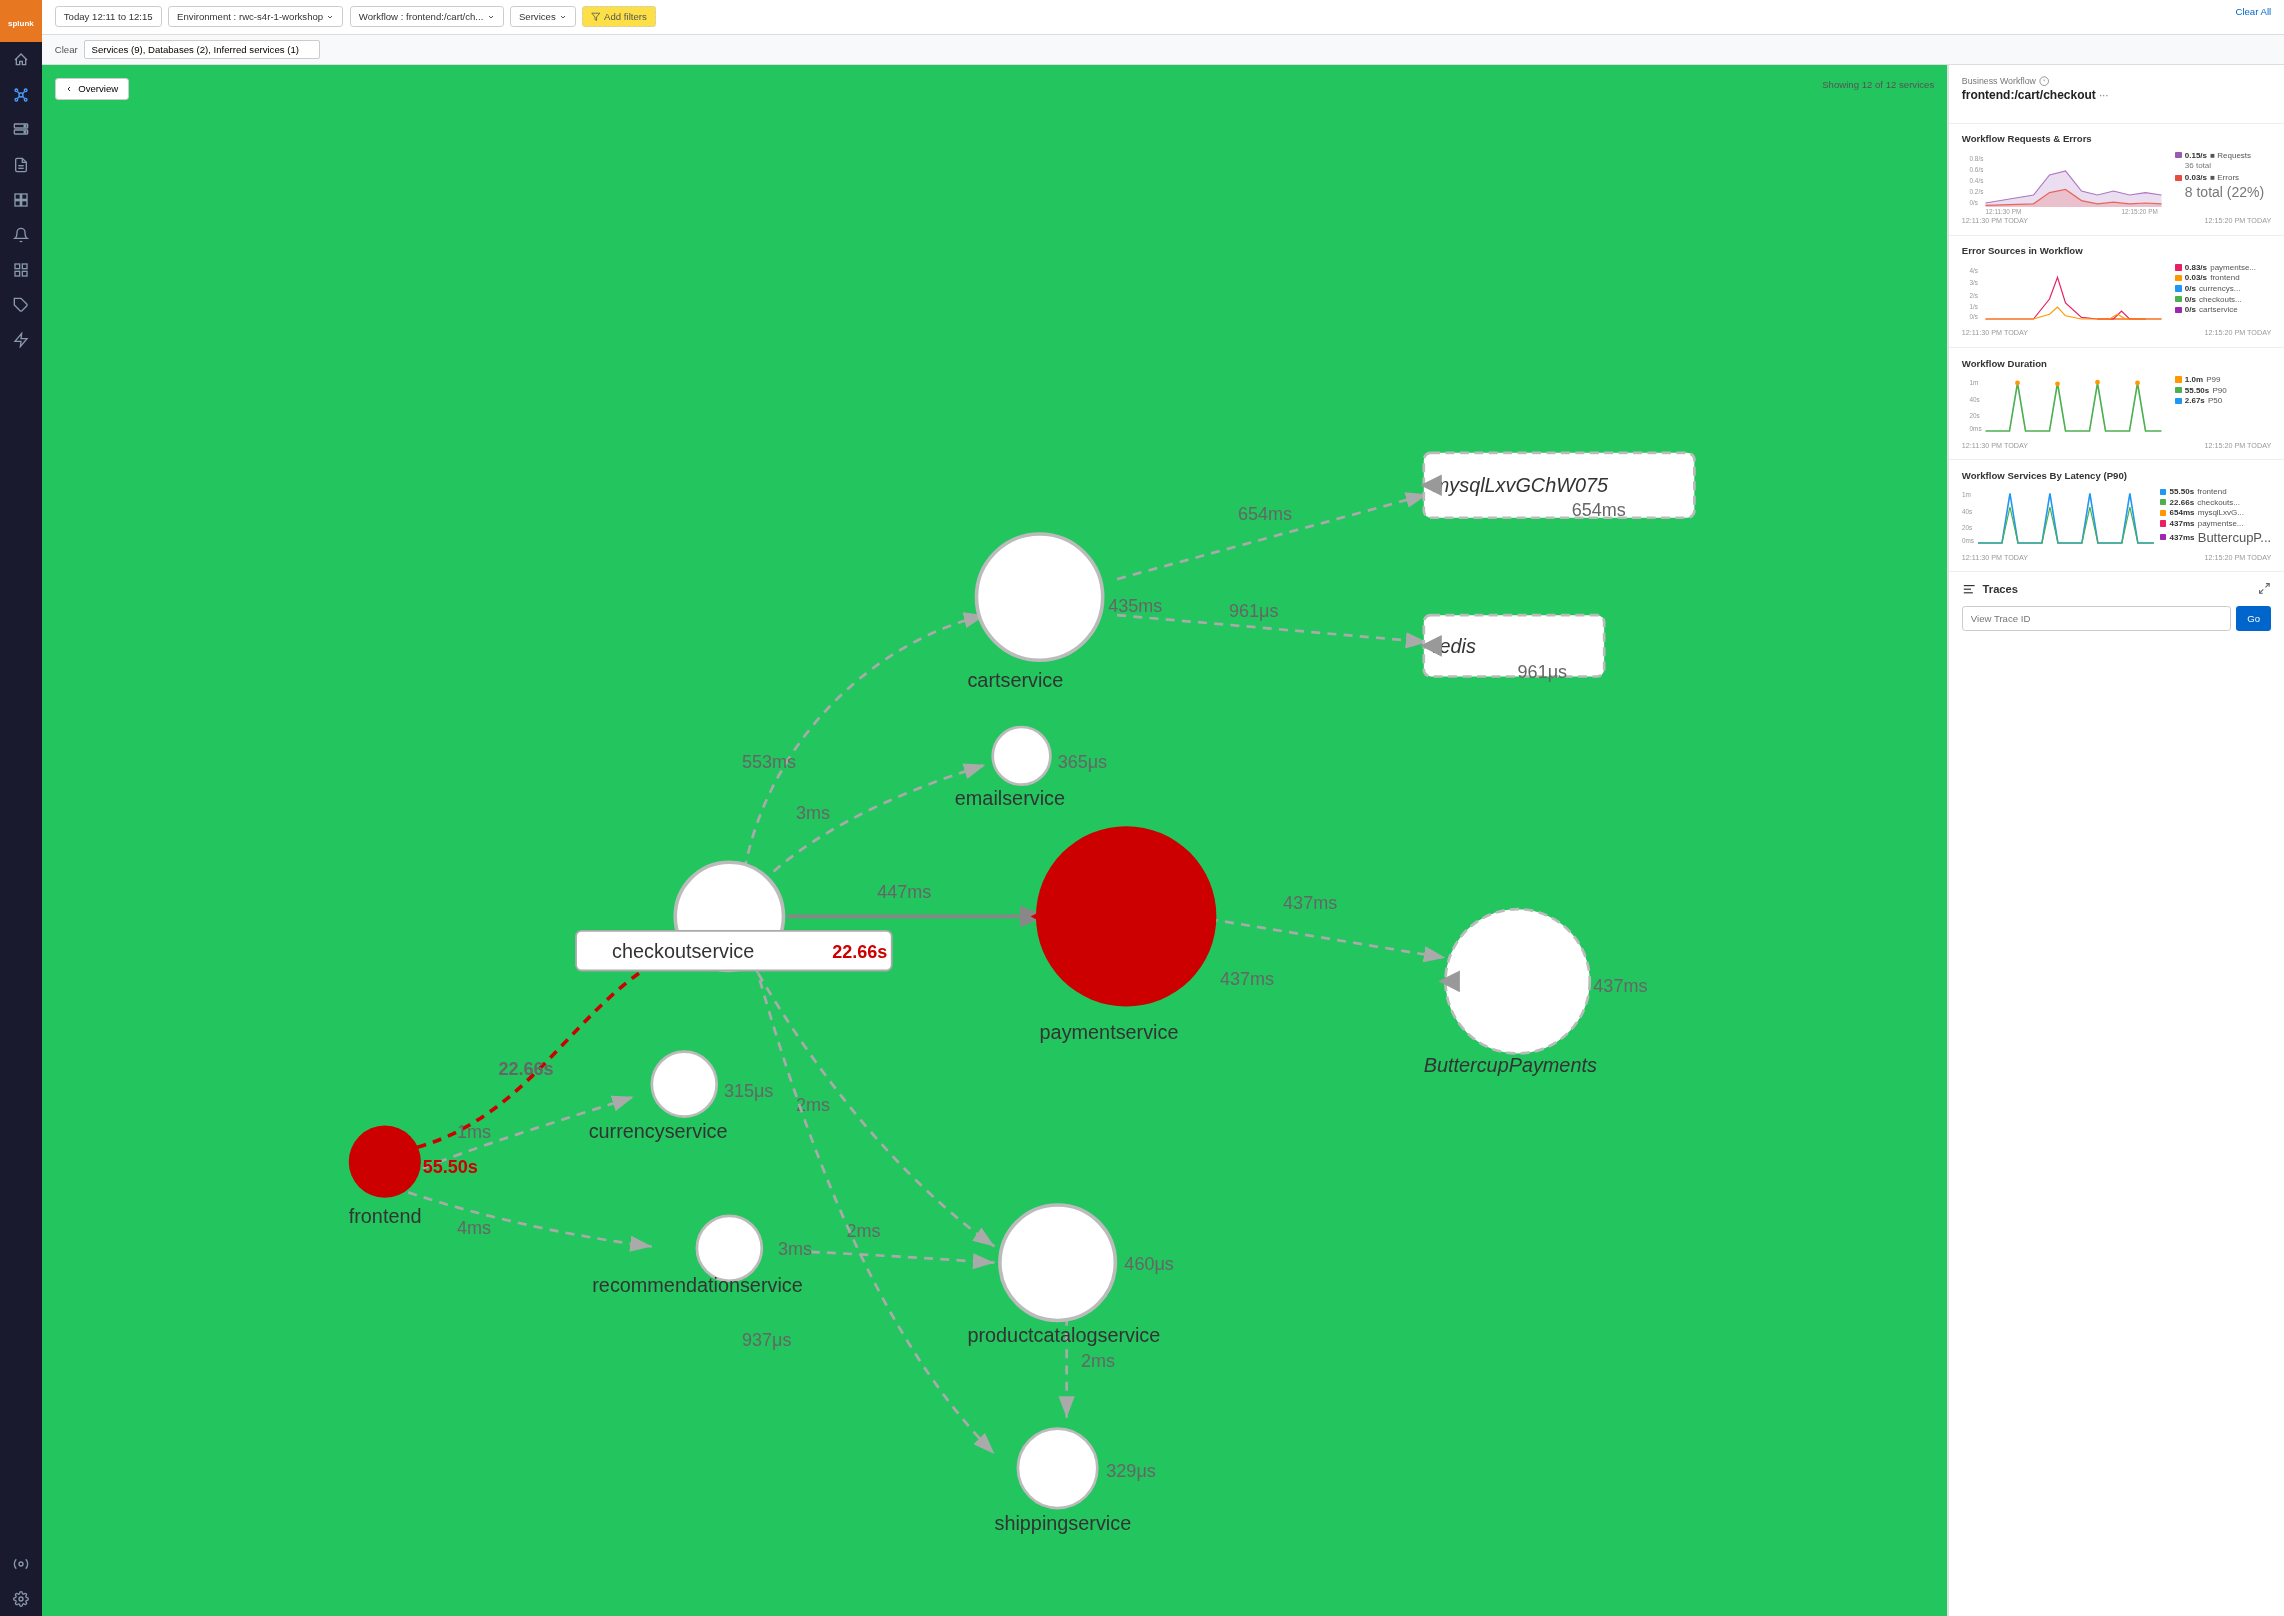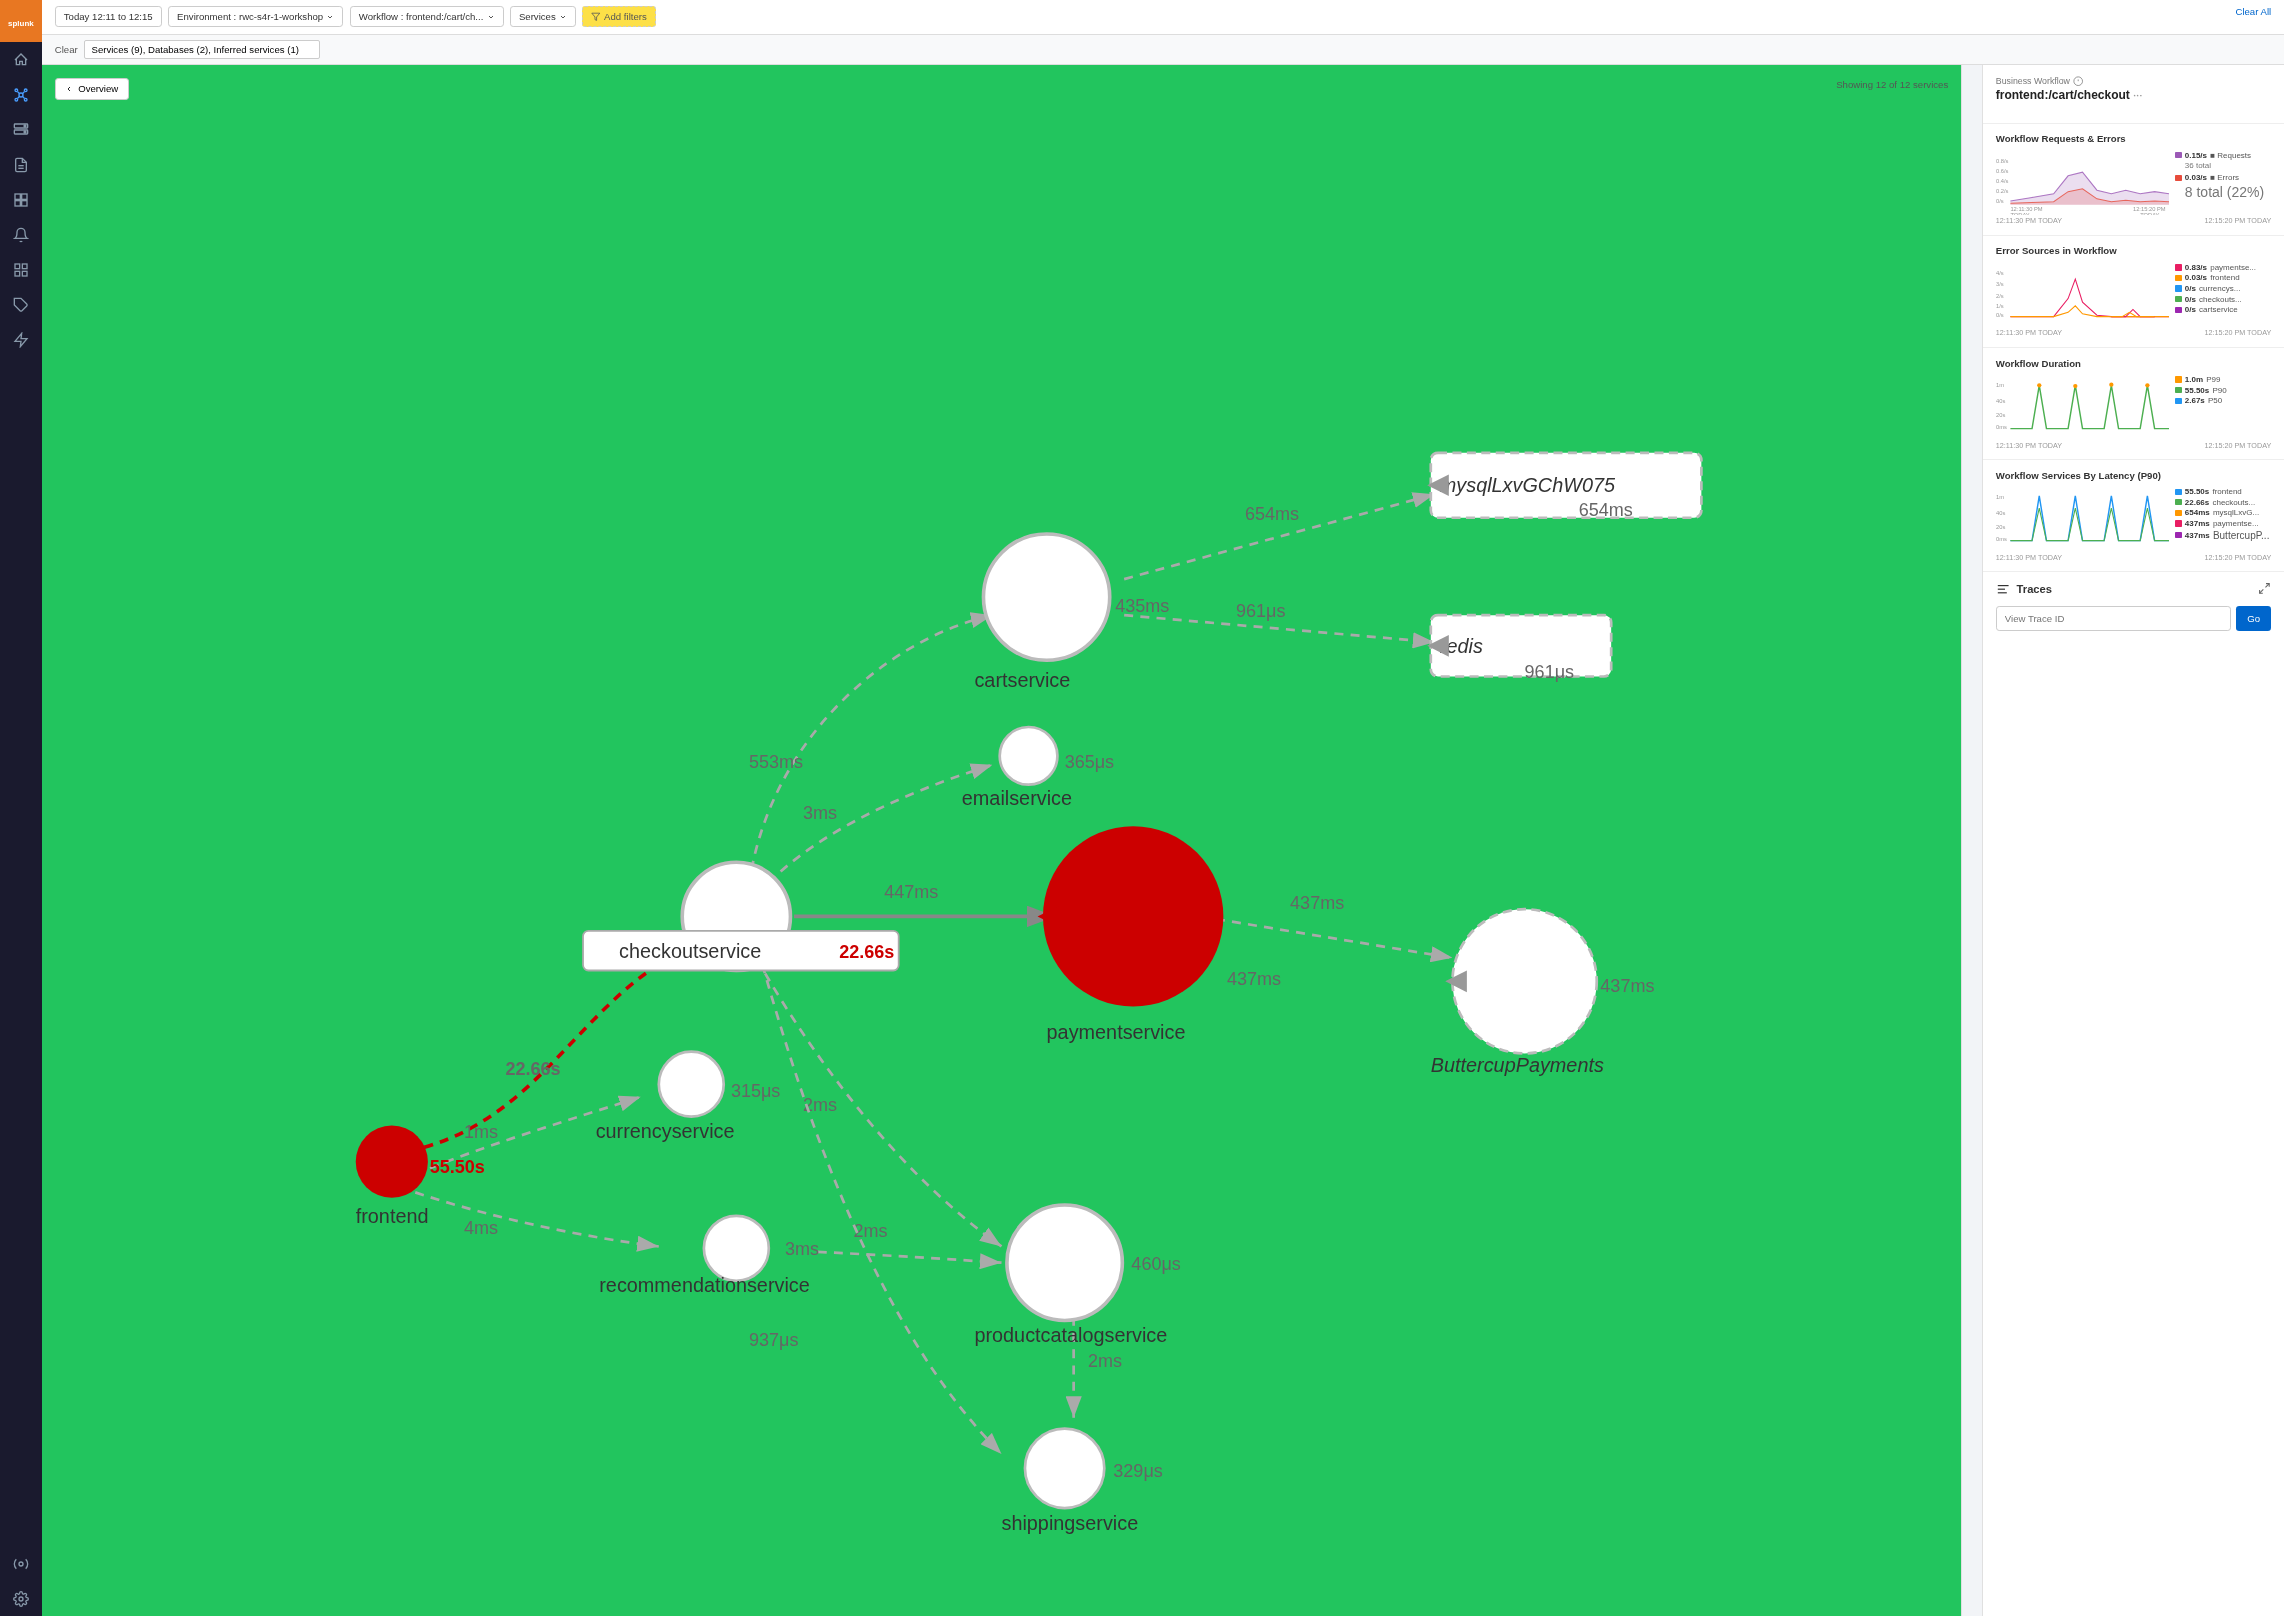--- a/index.html
+++ b/index.html
@@ -39,21 +39,21 @@
 
     
     .graph-area { flex: 1; background: #22c55e; position: relative; overflow: hidden; border-right: 0.8px solid #e0e0e0; }
     .overview-btn { position: absolute; top: 12.8px; left: 12.8px; background: white; border: 0.8px solid #ccc; border-radius: 3.2px; padding: 4.8px 9.6px; font-size: 9.6px; cursor: pointer; display: flex; align-items: center; gap: 4.8px; z-index: 10; }
     .showing-label { position: absolute; top: 14.4px; right: 12.8px; font-size: 9.6px; color: #555; }
 
     
     .graph-svg { width: 100%; height: 100%; }
 
     
-    .right-panel { width: 302px; background: white; display: flex; flex-direction: column; overflow-y: auto; flex-shrink: 0; border-left: 0.8px solid #e0e0e0; margin-left: 20px; }
+    .right-panel { width: 336px; background: white; display: flex; flex-direction: column; overflow-y: auto; flex-shrink: 0; border-left: 0.8px solid #e0e0e0; }
     .panel-section { padding: 11.2px 12.8px; border-bottom: 0.8px solid #eee; }
     .panel-header { font-size: 8.8px; color: #777; margin-bottom: 1.6px; display: flex; align-items: center; gap: 3.2px; }
     .panel-title { font-size: 12px; font-weight: 600; color: #222; margin-bottom: 9.6px; }
 
     .chart-section { padding: 9.6px 12.8px; border-bottom: 0.8px solid #eee; }
     .chart-title { font-size: 9.6px; font-weight: 600; color: #333; margin-bottom: 6.4px; }
     .chart-row { display: flex; align-items: flex-start; gap: 6.4px; }
     .chart-container { flex: 1; height: 64px; position: relative; }
     .chart-legend { font-size: 8px; color: #555; min-width: 96px; }
     .legend-item { display: flex; align-items: center; gap: 3.2px; margin-bottom: 1.6px; }
@@ -516,21 +516,21 @@
               <span style="color:#555; font-size:8px;"> mysqlLxvG...</span>
             </div>
             <div class="legend-item">
               <div class="legend-dot" style="background:#e91e63;"></div>
               <span class="legend-value">437ms</span>
               <span style="color:#555; font-size:8px;"> paymentse...</span>
             </div>
             <div class="legend-item">
               <div class="legend-dot" style="background:#9c27b0;"></div>
               <span class="legend-value">437ms</span>
-              <span style="color:#555; font-size:10px;"> ButtercupP...</span>
+              <span style="color:#555; font-size:13px;"> ButtercupP...</span>
             </div>
           </div>
         </div>
         <div style="font-size:7.2px; color:#999; display:flex; justify-content:space-between; margin-top:1.6px;">
           <span>12:11:30 PM TODAY</span>
           <span>12:15:20 PM TODAY</span>
         </div>
       </div>
 
       <div class="traces-section">

